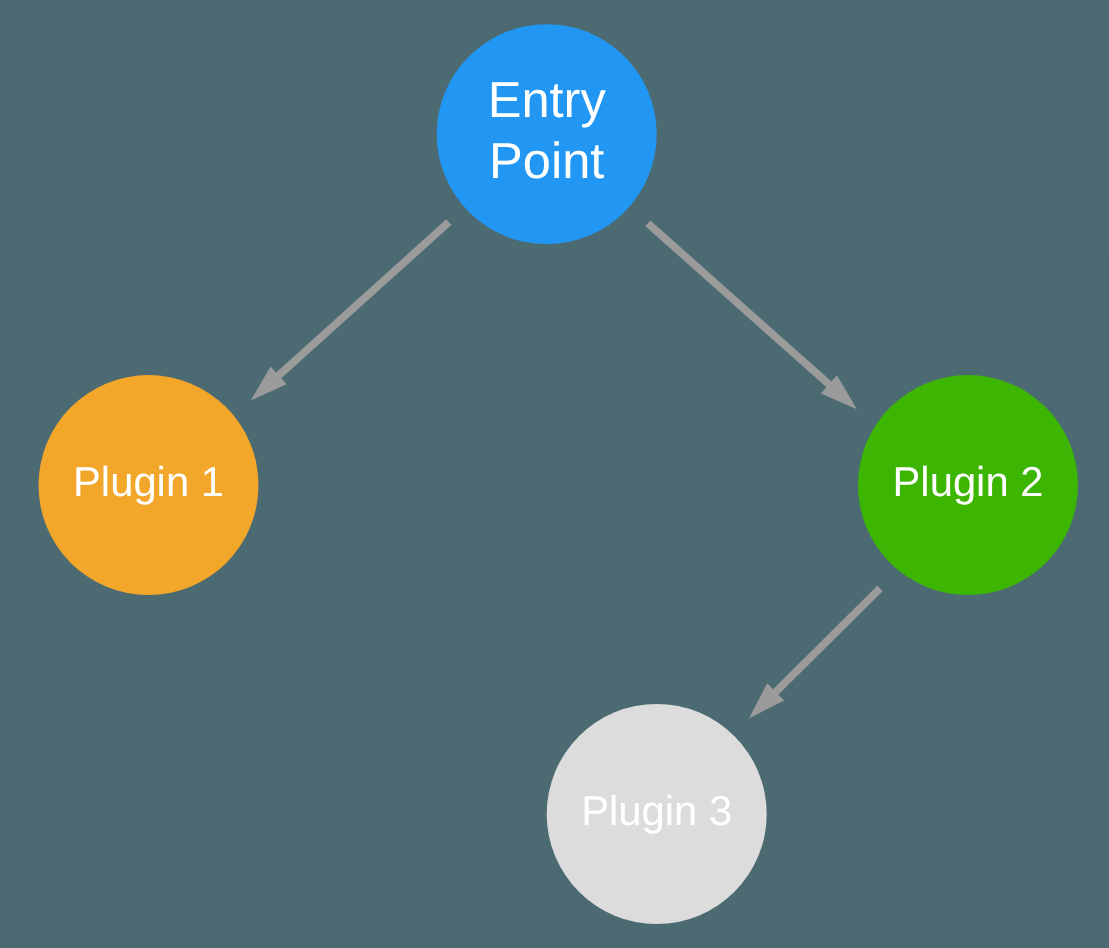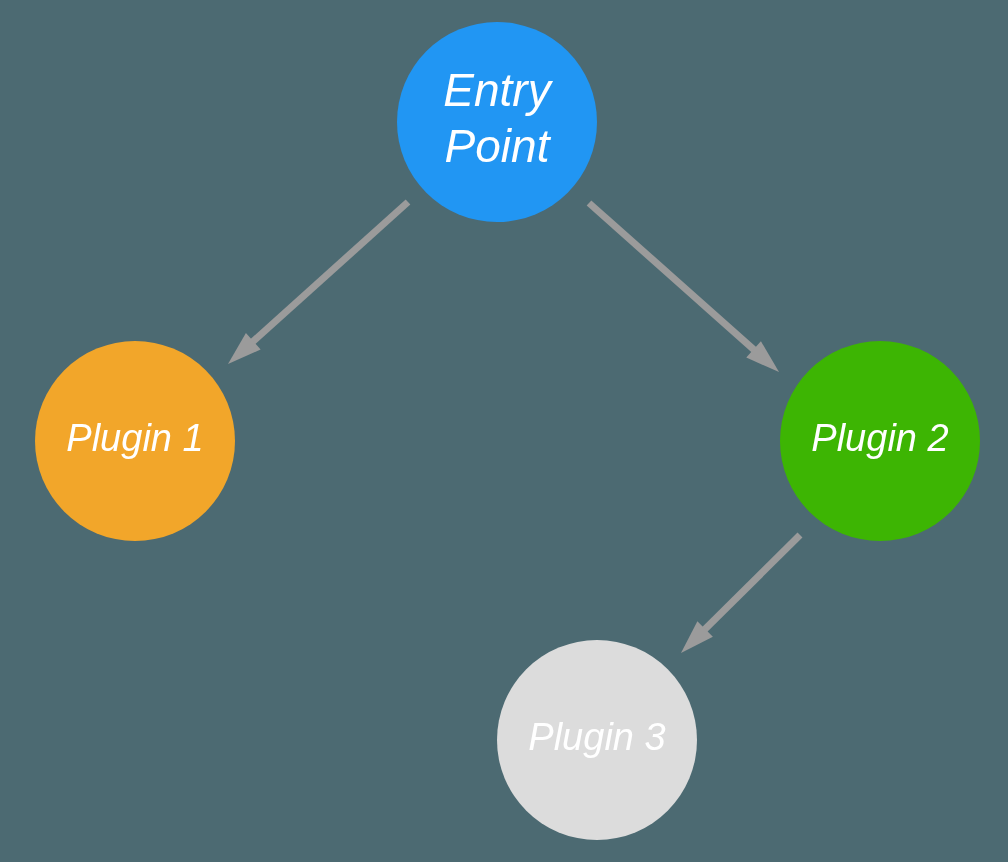--- a/index.html
+++ b/index.html
@@ -9,21 +9,20 @@
   body {
     width: 1008px;
     height: 862px;
     overflow: hidden;
     font-family: "Liberation Sans", sans-serif;
   }
   #graph-canvas {
     position: relative;
     width: 1008px;
     height: 862px;
-    font-style: italic;
   }
   #graph-svg {
     position: absolute;
     top: 0;
     left: 0;
     width: 1008px;
     height: 862px;
     display: block;
   }
   .node-label {

